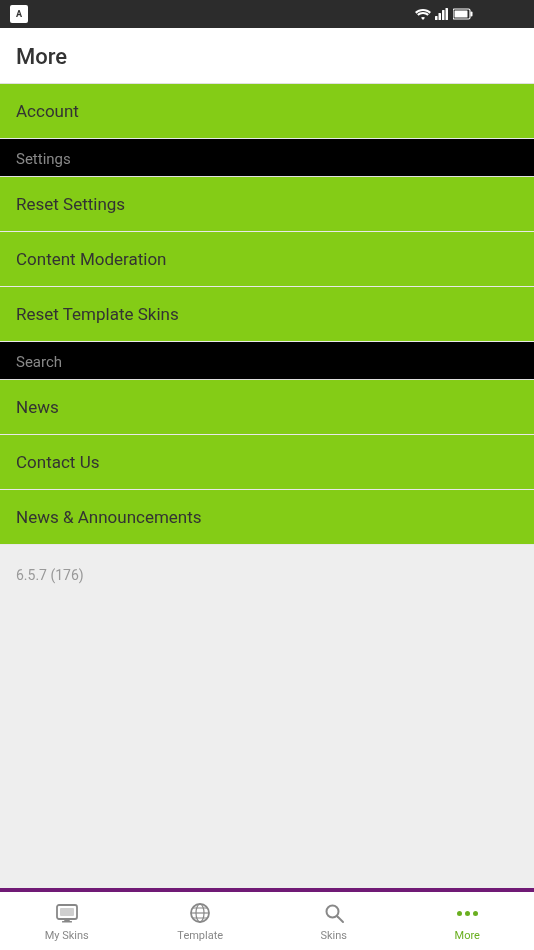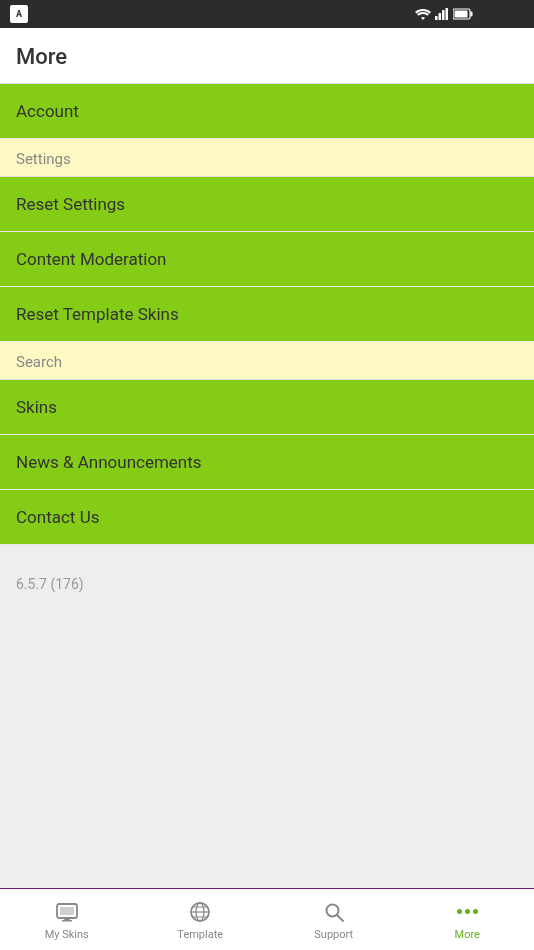--- a/index.html
+++ b/index.html
@@ -86,51 +86,51 @@
       background: #84cc16;
       cursor: pointer;
     }
 
     .menu-item-text {
       font-size: 17px;
       color: #333333;
     }
 
     .menu-section-header {
-      background: #fef9c3;
+      background: #000000;
       padding: 10px 12px 8px 16px;
       border-bottom: 1px solid #e0e0e0;
     }
 
     .menu-section-header-text {
       font-size: 15px;
       color: #888888;
     }
 
     
     .version-area {
       background: #eeeeee;
-      padding: 29px 16px;
+      padding: 20px 16px;
       flex: 1;
     }
 
     .version-text {
       font-size: 14px;
       color: #999999;
     }
 
     
     .bottom-nav {
       position: absolute;
       bottom: 0;
       left: 0;
       width: 534px;
       height: 62px;
       background: #ffffff;
-      border-top: 1px solid #701a75;
+      border-top: 4px solid #701a75;
       display: flex;
       align-items: center;
     }
 
     .nav-item {
       flex: 1;
       display: flex;
       flex-direction: column;
       align-items: center;
       justify-content: center;
@@ -241,29 +241,29 @@
 
     <div class="menu-item">
       <span class="menu-item-text">Reset Template Skins</span>
     </div>
 
     <div class="menu-section-header">
       <span class="menu-section-header-text">Search</span>
     </div>
 
     <div class="menu-item">
-      <span class="menu-item-text">Skins</span>
+      <span class="menu-item-text">News</span>
+    </div>
+
+    <div class="menu-item">
+      <span class="menu-item-text">Contact Us</span>
     </div>
 
     <div class="menu-item">
       <span class="menu-item-text">News &amp; Announcements</span>
-    </div>
-
-    <div class="menu-item">
-      <span class="menu-item-text">Contact Us</span>
     </div>
 
   </div>
 
   <div class="version-area">
     <span class="version-text">6.5.7 (176)</span>
   </div>
 
 </div>
 
@@ -294,21 +294,21 @@
     <span class="nav-item-label">Template</span>
   </div>
 
   <div class="nav-item">
     <div class="nav-item-icon">
       <svg viewBox="0 0 24 24">
         <circle cx="10.5" cy="10.5" r="6" fill="none" stroke="#888" stroke-width="2"></circle>
         <line x1="15.5" y1="15.5" x2="21" y2="21" stroke="#888" stroke-width="2" stroke-linecap="round"></line>
       </svg>
     </div>
-    <span class="nav-item-label">Support</span>
+    <span class="nav-item-label">Skins</span>
   </div>
 
   <div class="nav-item">
     <div class="nav-item-icon">
       <div class="nav-dots">
         <div class="nav-dot"></div>
         <div class="nav-dot"></div>
         <div class="nav-dot"></div>
       </div>
     </div>

